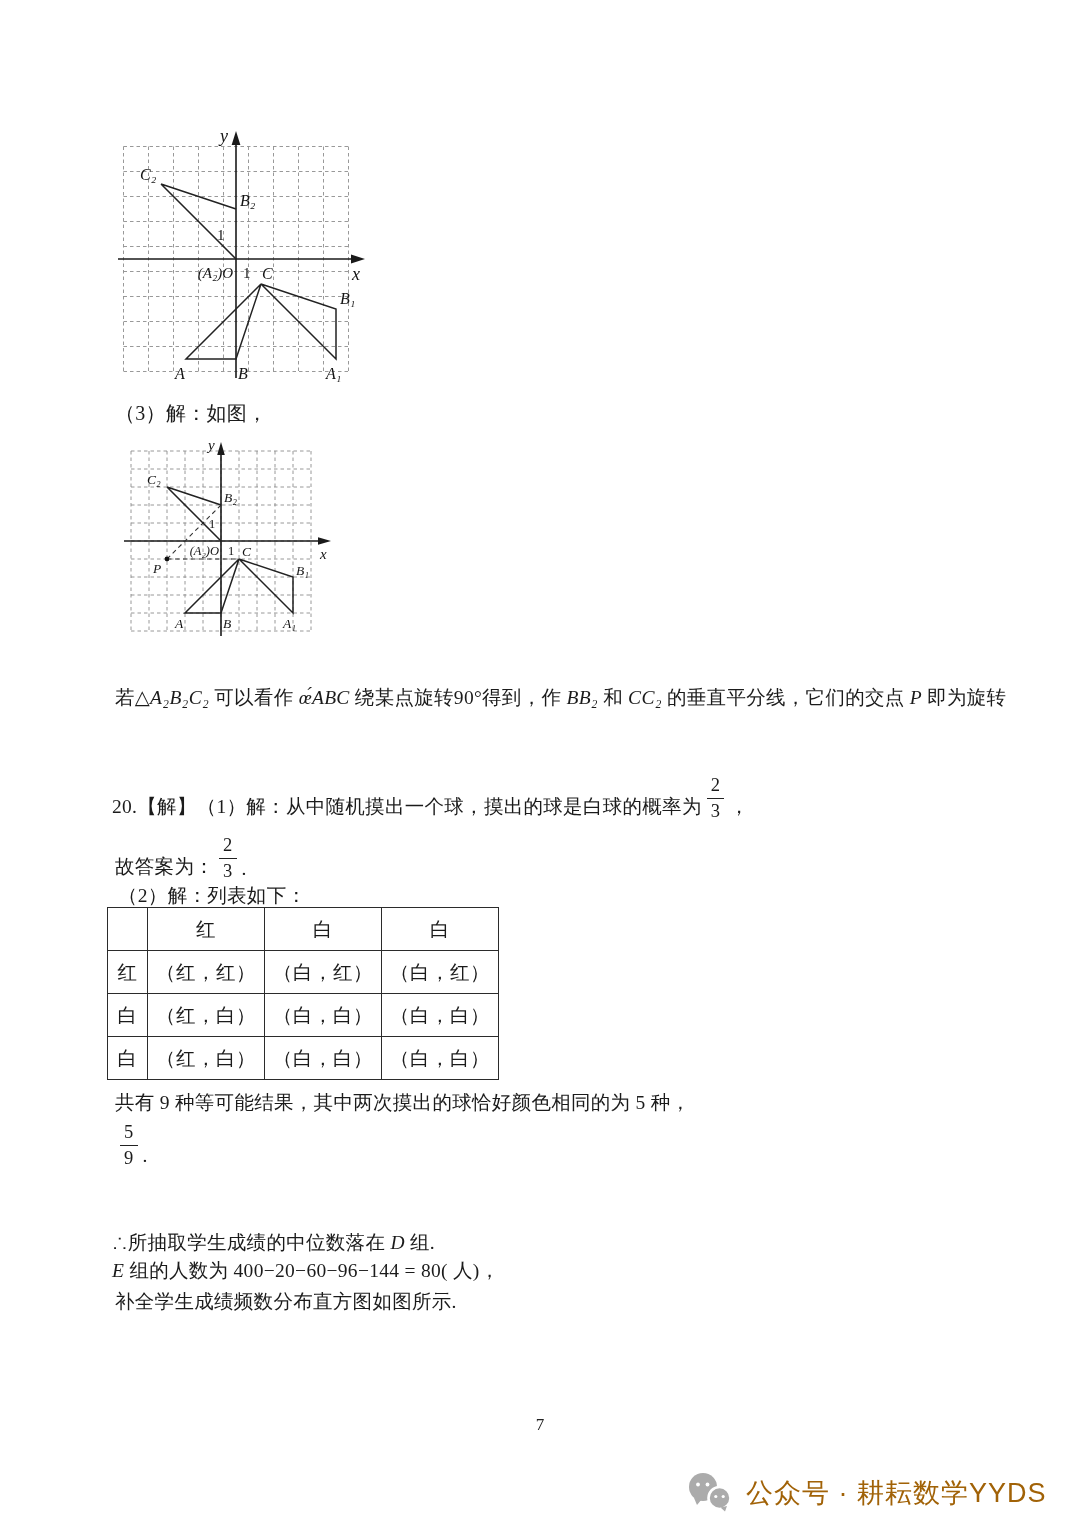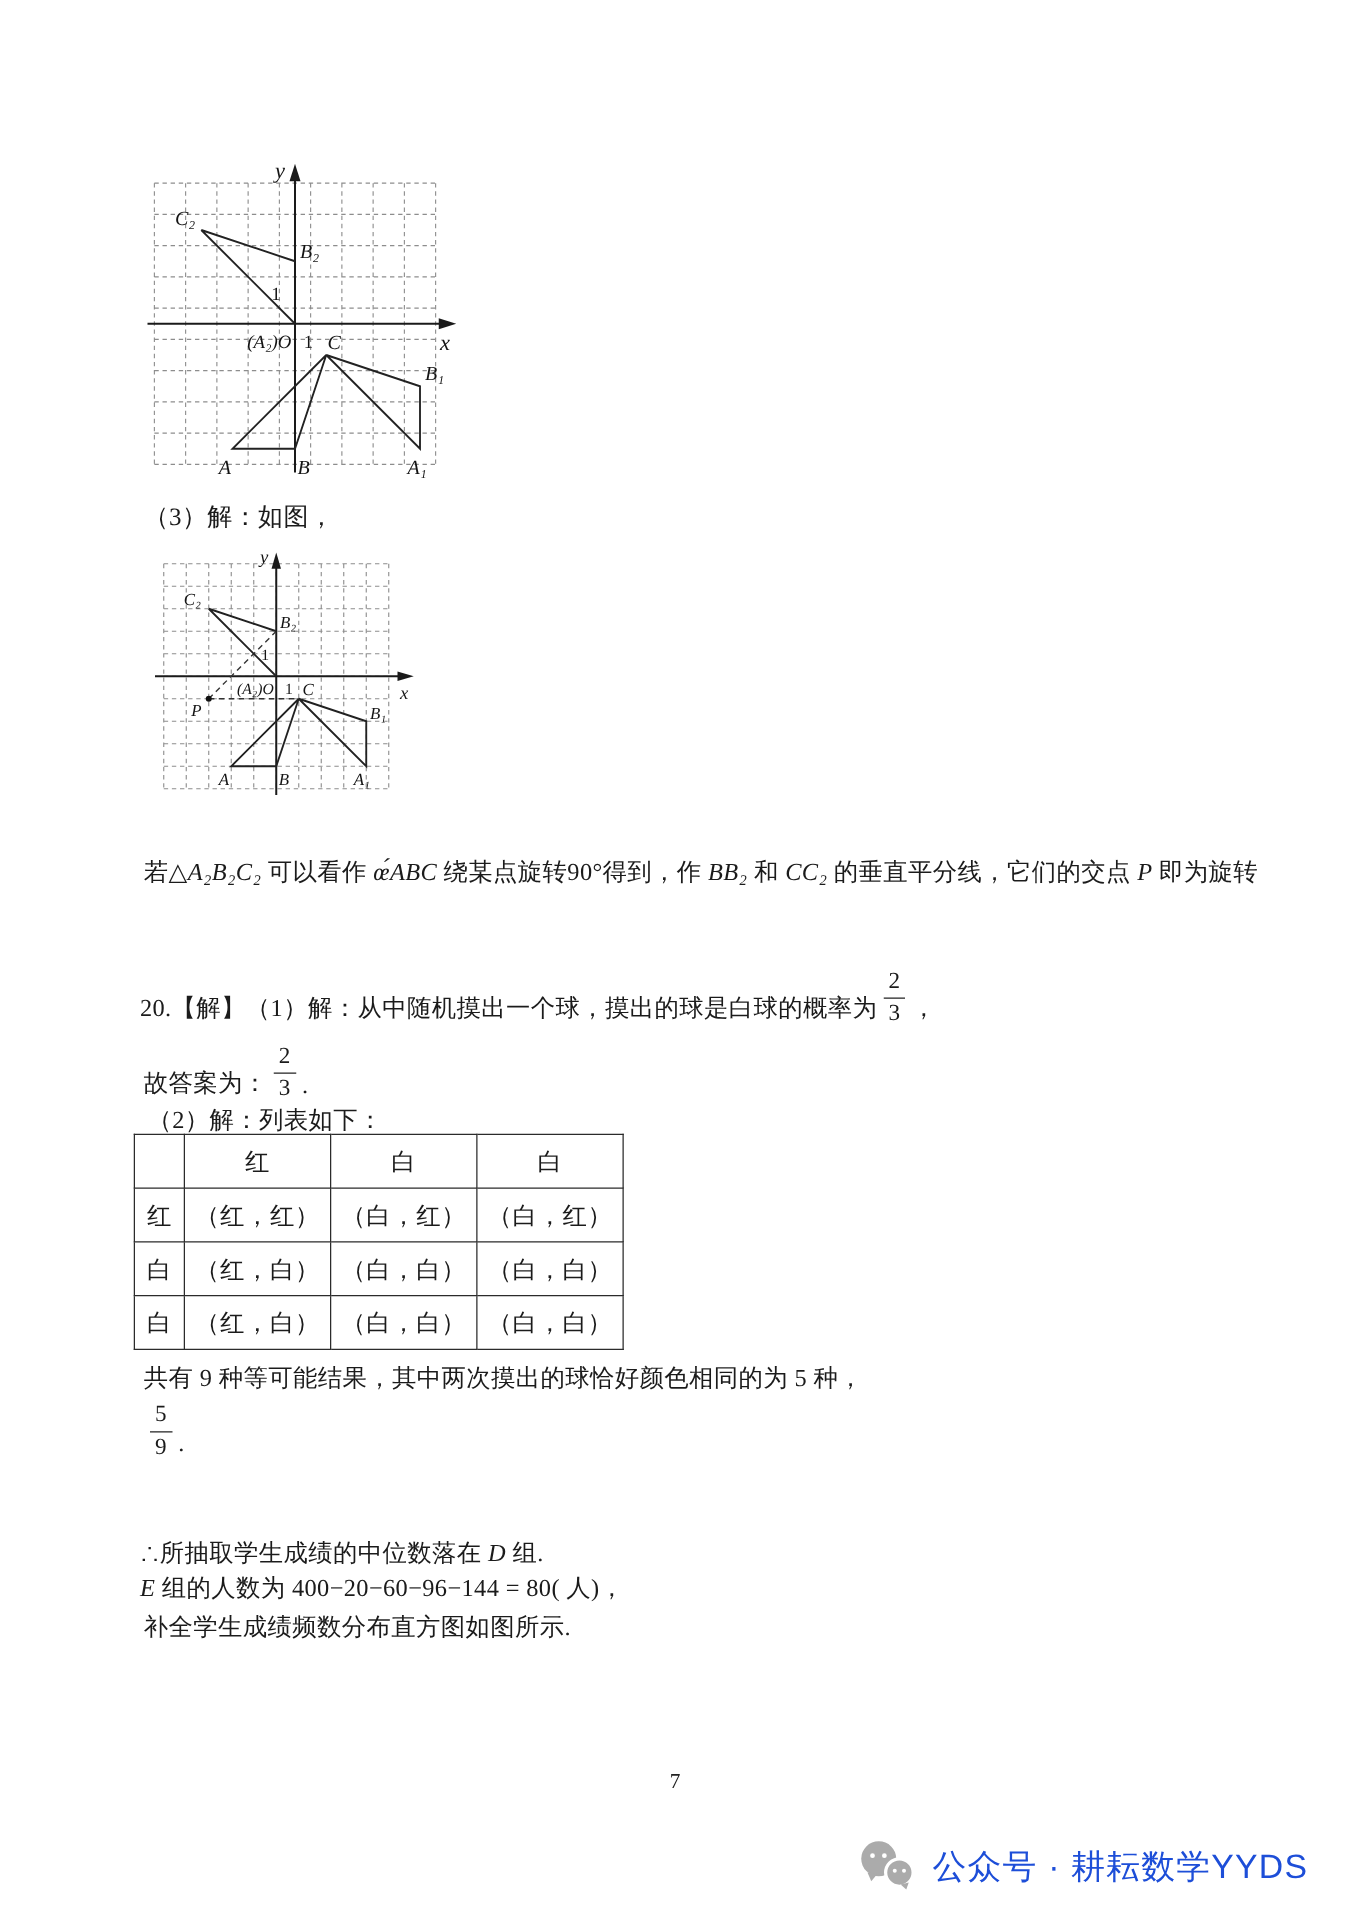--- a/index.html
+++ b/index.html
@@ -15,21 +15,21 @@
   svg .lbl{font-style:italic;}
   .fig-line{stroke:#222;stroke-width:1.5;fill:none;}
   .grid{stroke:#8d8d8d;stroke-width:.9;stroke-dasharray:3.5 3;fill:none;}
   .axis{stroke:#1a1a1a;stroke-width:1.6;fill:none;}
   .dashseg{stroke:#333;stroke-width:1.1;stroke-dasharray:4.5 3.5;fill:none;}
   table.prob{position:absolute;left:107px;top:907px;border-collapse:collapse;table-layout:fixed;}
   table.prob td{border:1.7px solid #2b2b2b;height:42px;text-align:center;vertical-align:middle;
         font-size:19.5px;letter-spacing:.5px;padding:0;}
   .pagenum{position:absolute;left:0;right:0;top:1415px;text-align:center;font-size:17px;color:#222;}
   .footer{position:absolute;left:686px;top:1472px;display:flex;align-items:center;gap:10px;}
-  .footer .brand{font-family:"Liberation Sans","DejaVu Sans",sans-serif;font-size:27px;color:#1d4ed8;letter-spacing:1px;}
+  .footer .brand{font-family:"Liberation Sans","DejaVu Sans",sans-serif;font-size:27px;color:#a16207;letter-spacing:1px;}
 </style>
 </head>
 <body>
 
 <div id="page">
 
   <svg style="position:absolute;left:106px;top:126px;" width="266" height="272" viewBox="0 0 266 272">
     <path class="grid" d="
       M17.5 20.5V245.5 M42.5 20.5V245.5 M67.5 20.5V245.5 M92.5 20.5V245.5 M117.5 20.5V245.5
       M142.5 20.5V245.5 M167.5 20.5V245.5 M192.5 20.5V245.5 M217.5 20.5V245.5 M242.5 20.5V245.5

